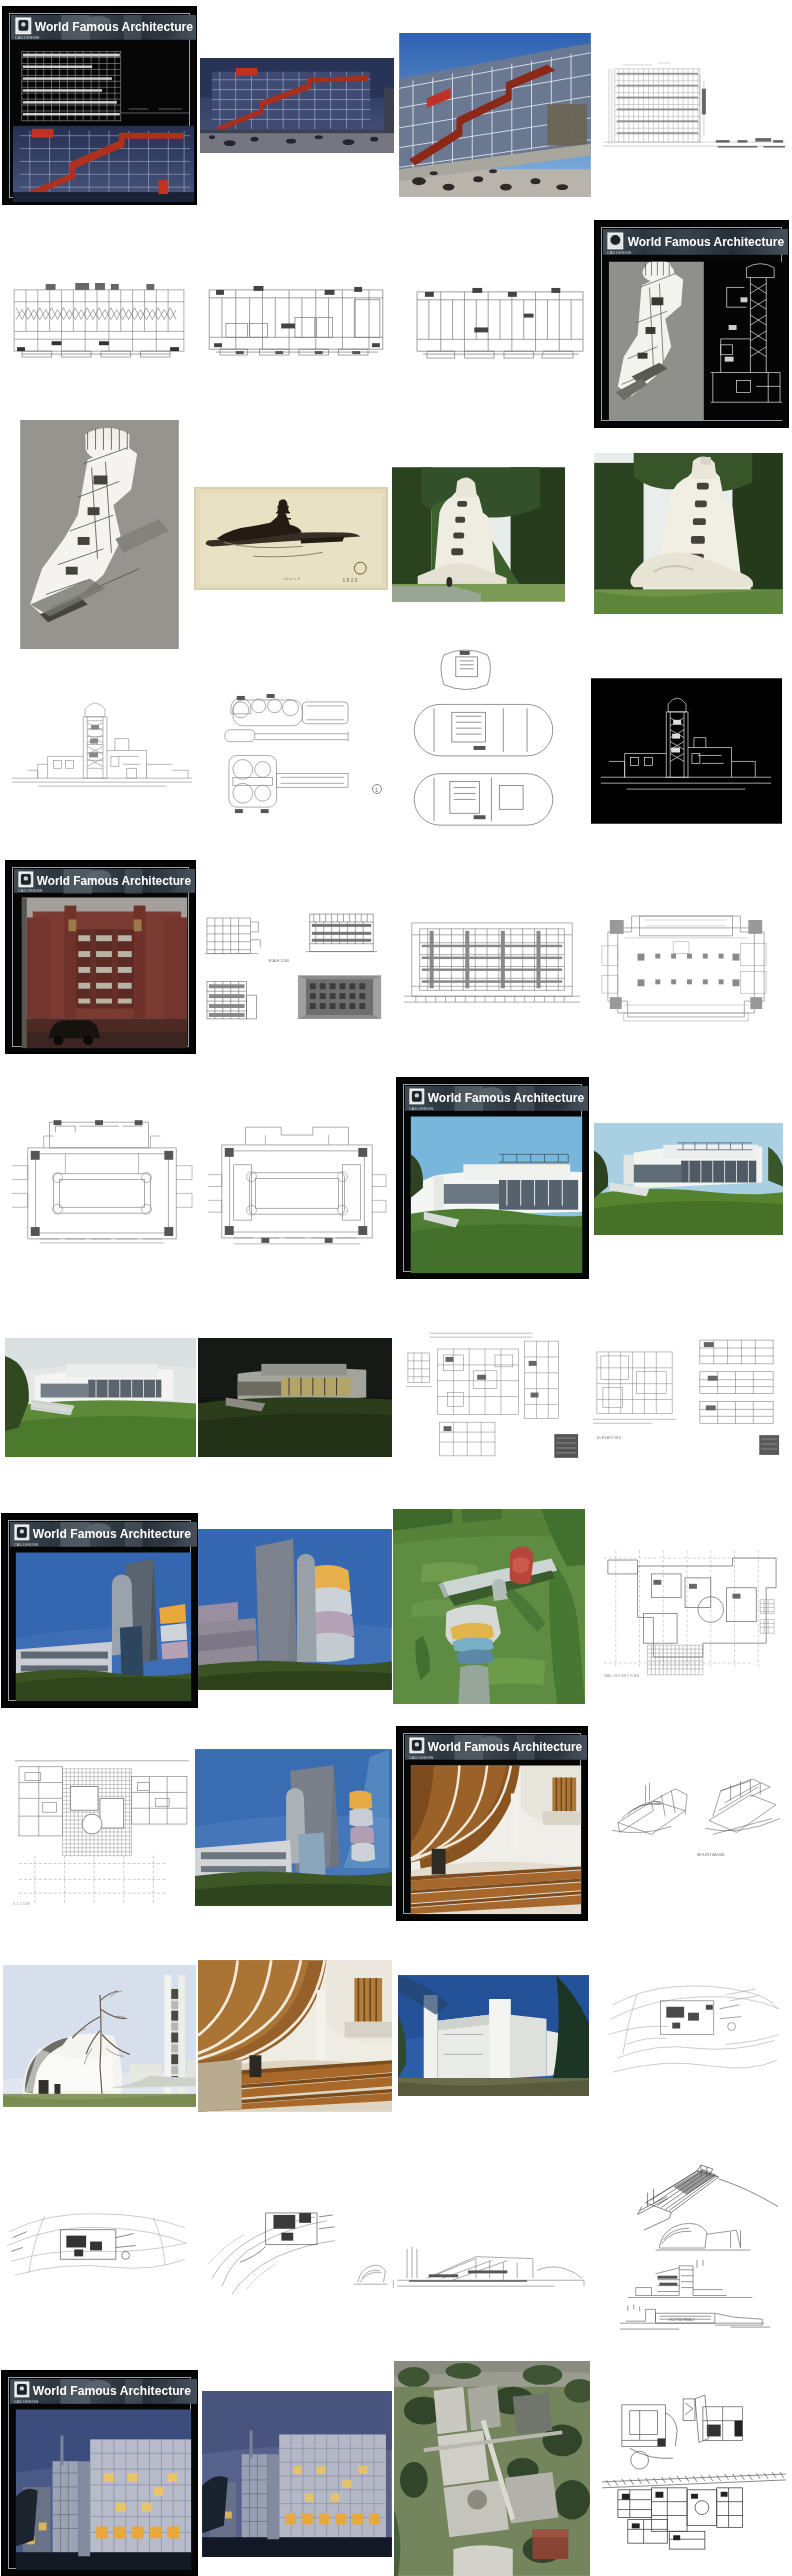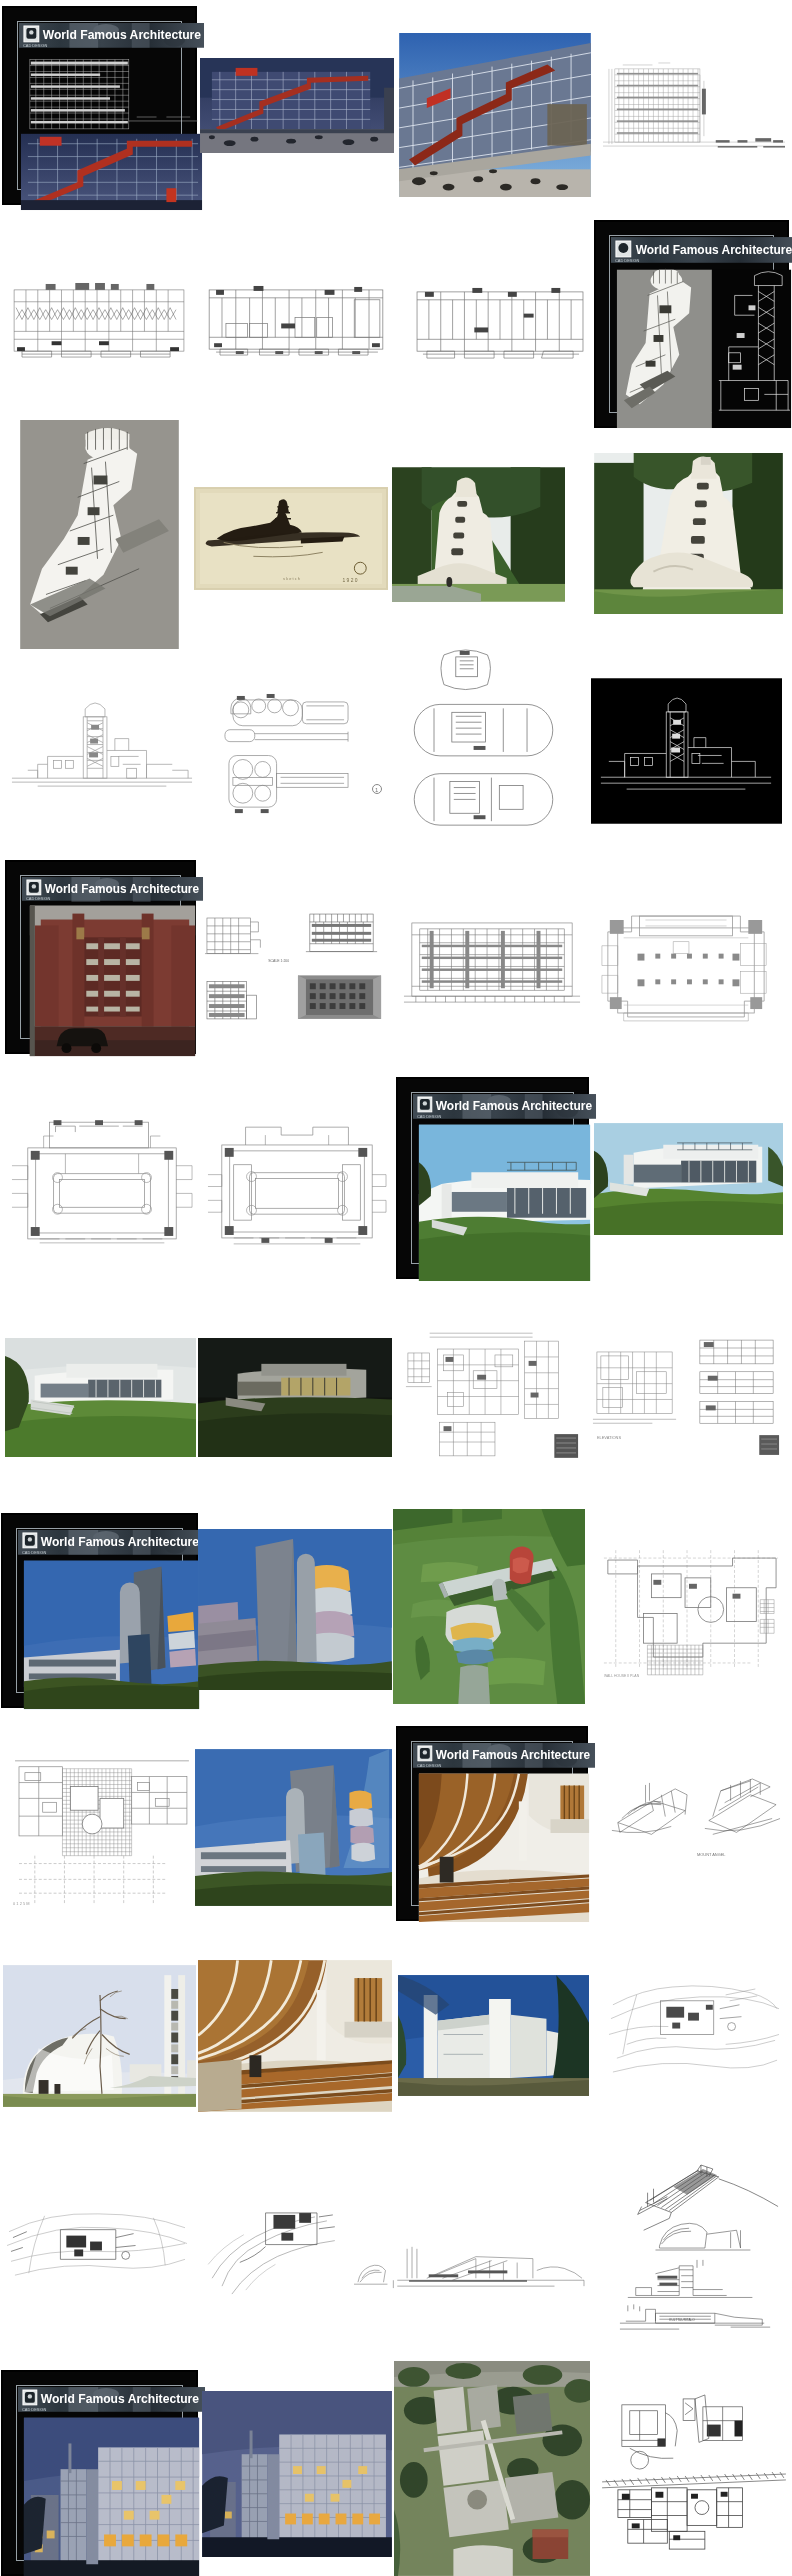--- a/index.html
+++ b/index.html
@@ -1,17 +1,17 @@
 <!DOCTYPE html>
 <html><head><meta charset="utf-8"><style>
 *{margin:0;padding:0;box-sizing:border-box}
 html,body{width:793px;height:2576px;background:#fff;font-family:"Liberation Sans",sans-serif;position:relative;overflow:hidden}
 .c{position:absolute}
 svg{display:block}
-.poster{position:absolute;background:#060606;border:2px solid #000;padding:13px}
+.poster{position:absolute;background:#060606;border:2px solid #000;padding:5px}
 .pin{position:relative;width:100%;height:100%;border:1px solid #97A0A6;background:#060606}
 </style></head>
 <body>
 
 <svg width="0" height="0" style="position:absolute">
 <defs>
 <linearGradient id="hdr" x1="0" y1="0" x2="1" y2="0">
 <stop offset="0" stop-color="#414b54"></stop>
         <stop offset="0.22" stop-color="#2c363e"></stop>
         <stop offset="0.45" stop-color="#39434c"></stop>

